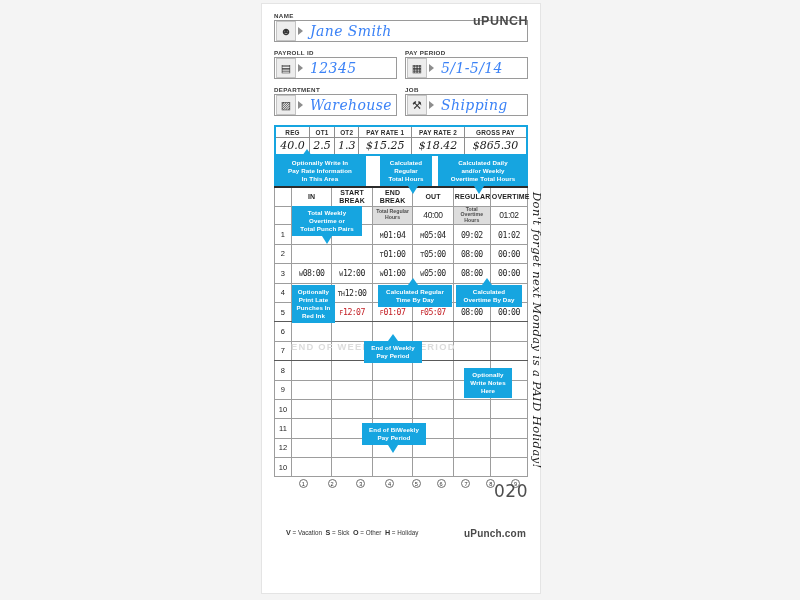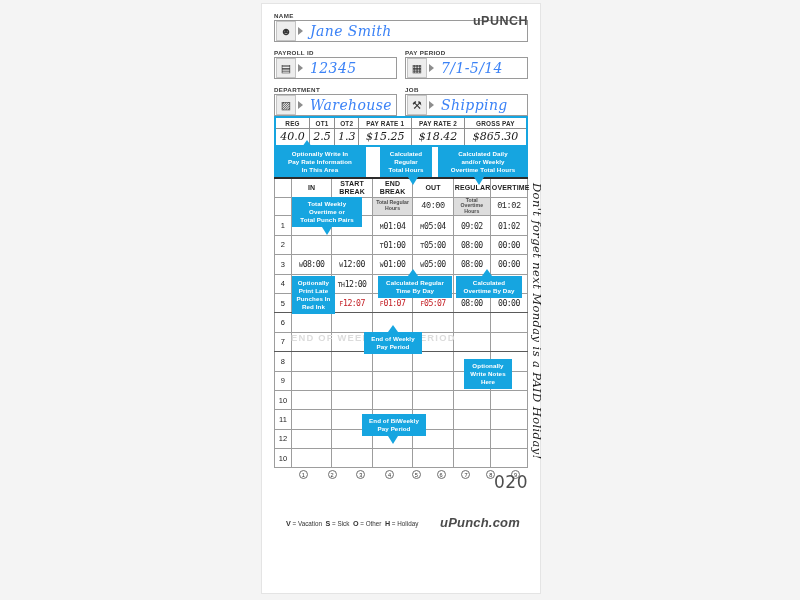--- a/index.html
+++ b/index.html
@@ -55,21 +55,21 @@
   .hw {
     font-family: "DejaVu Serif", serif; font-style: italic;
     font-size: 14px; color: #3b82f6; padding-left: 7px;
     white-space: nowrap; letter-spacing: .4px;
   }
   .row2 { display: flex; gap: 8px; }
   .row2 > div { flex: 1 1 0; min-width: 0; }
   .sp { height: 7px; }
 
   
-  .rate-wrap { position: relative; }
+  .rate-wrap { position: relative; margin-top: 9px; }
   table.rate {
     border-collapse: collapse; width: 100%;
     border: 2px solid #16a5e0;
   }
   table.rate th {
     font-size: 6.4px; font-weight: bold; color: #2e2e2e;
     border: 1px solid #8e8e8e; padding: 2px 0 1px; background: #fff;
     letter-spacing: .2px;
   }
   table.rate td {
@@ -111,21 +111,21 @@
   }
   th.hd.blank { border-top: 2px solid #2b2b2b !important; }
   td.sum { height: 16px; padding: 0; }
   .gray {
     background: #dddddd; font-size: 5.2px; font-weight: bold;
     color: #4c4c4c; line-height: 1.15; text-align: center;
     height: 100%; display: flex; align-items: center; justify-content: center;
     padding: 0 1px;
   }
   .tot {
-    font-family: Liberation Mono, monospace; font-size: 8.5px;
+    font-family: Liberation Sans, sans-serif; font-size: 8.5px;
     text-align: center; color: #1f1f1f; letter-spacing: -.4px; margin-left: 20px;
   }
   td.rn {
     font-size: 7.5px; text-align: center; color: #222; height: 19.4px;
   }
   td.pu {
     font-family: "DejaVu Sans Mono", monospace; font-size: 8.2px;
     text-align: center; color: #1f1f1f; letter-spacing: -.6px;
     white-space: nowrap;
   }
@@ -160,22 +160,22 @@
     position: absolute; right: 0; top: 2px;
     font-family: "DejaVu Sans", sans-serif; font-size: 17px;
     color: #4d4d4d; letter-spacing: .5px;
   }
   .legend {
     position: absolute; left: 12px; bottom: 4px;
     font-size: 6.3px; color: #333;
   }
   .legend b { font-size: 7.2px; }
   .site {
-    position: absolute; right: 8px; bottom: 2px;
-    font-size: 13px; font-weight: bold; color: #4a4a4a; letter-spacing: .2px; font-style: italic;
+    position: absolute; right: 2px; bottom: 2px;
+    font-size: 10px; font-weight: bold; color: #4a4a4a; letter-spacing: .2px;
   }
 </style>
 </head>
 <body>
 
 <div class="surround"></div>
 
 <div id="card">
   <div class="inner">
 
@@ -198,21 +198,21 @@
           <span class="ficon">▤</span>
           <span class="arrow"></span>
           <span class="hw">12345</span>
         </div>
       </div>
       <div>
         <div class="fld-label">PAY PERIOD</div>
         <div class="fld-box">
           <span class="ficon">▦</span>
           <span class="arrow"></span>
-          <span class="hw">7/1-5/14</span>
+          <span class="hw">5/1-5/14</span>
         </div>
       </div>
     </div>
     <div class="sp"></div>
 
     <div class="row2">
       <div>
         <div class="fld-label">DEPARTMENT</div>
         <div class="fld-box">
           <span class="ficon">▨</span>

